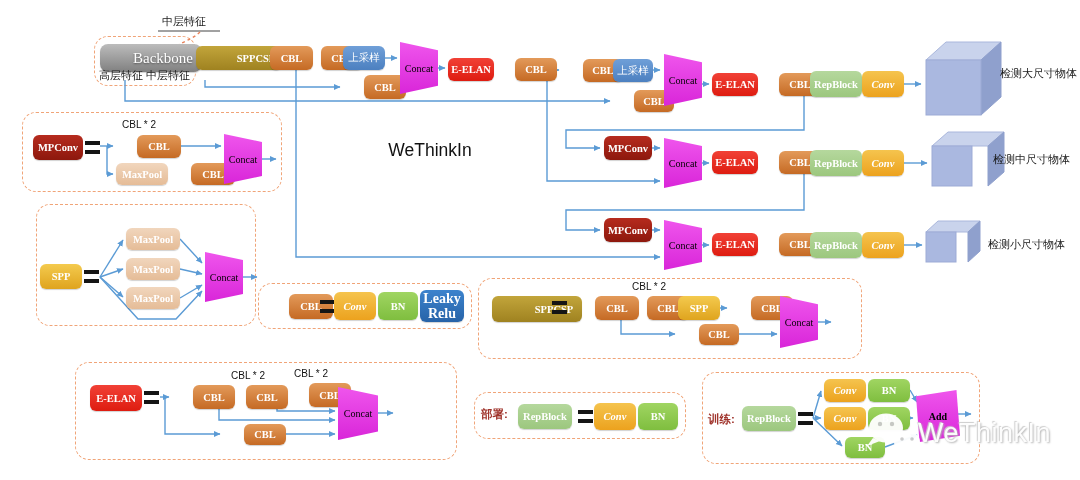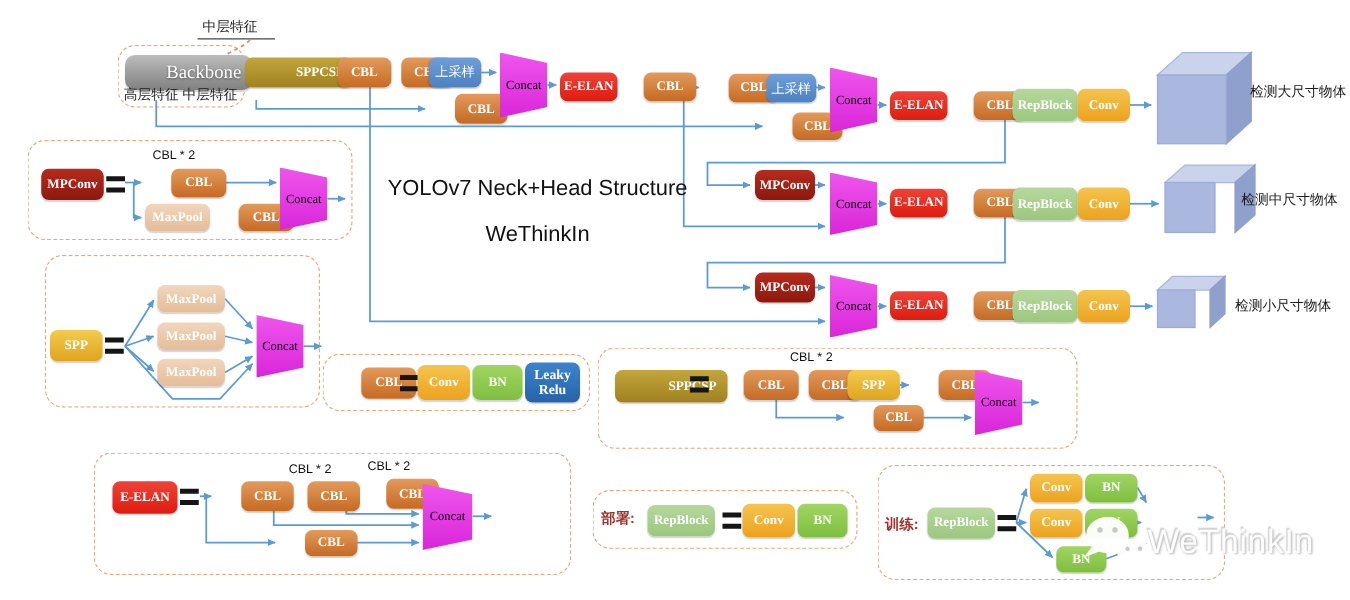--- a/index.html
+++ b/index.html
@@ -12,23 +12,23 @@
   .backbone{background:linear-gradient(180deg,#bcbcbc,#808080);font:400 15px "Liberation Serif",serif;
         text-shadow:0 1px 2px rgba(0,0,0,.45);border-radius:8px;padding-left:24px;}
   .cbl{background:linear-gradient(180deg,#e39a5a,#c56a24);margin-left:21px;}
   .maxpool{background:linear-gradient(180deg,#f1d6bd,#e5bc97);}
   .sppcsp{background:linear-gradient(180deg,#c2a53b,#9f8220);padding-left:34px;}
   .spp{background:linear-gradient(180deg,#f4ca4e,#dfa41e);}
   .ups{background:linear-gradient(180deg,#6f9fd8,#4c80c0);font:400 10.5px "Liberation Sans",sans-serif;}
   .eelan{background:linear-gradient(180deg,#f14136,#de1c10);}
   .mpconv{background:linear-gradient(180deg,#b62b1e,#8d180d);}
   .rep{background:linear-gradient(180deg,#b5d89d,#9cc77e);}
-  .conv{background:linear-gradient(180deg,#f5c44e,#eca21e);}
+  .conv{background:linear-gradient(180deg,#f5c44e,#eca21e);font-style:italic;}
   .bn{background:linear-gradient(180deg,#a0d562,#7fbe3f);}
-  .lrelu{background:linear-gradient(180deg,#3c83cd,#2763a8);line-height:1.1;font-size:11px;}
+  .lrelu{background:linear-gradient(180deg,#3c83cd,#2763a8);line-height:1.1;font-size:14px;}
   .trap{position:absolute;z-index:2;display:flex;align-items:center;justify-content:center;
         background:linear-gradient(180deg,#ef55ec,#d926d9);
         clip-path:polygon(0 0,100% 16%,100% 84%,0 100%);
         color:#000;font:400 10px "Liberation Serif",serif;}
   .addshape{clip-path:polygon(0 12%,92% 0,100% 88%,8% 100%);font-weight:700;}
   .legend{position:absolute;z-index:0;border:1.6px dashed #f0a478;border-radius:14px;}
   .eq{position:absolute;z-index:2;width:15px;height:5px;border-top:4px solid #151515;
       border-bottom:4px solid #151515;}
   .zh{position:absolute;z-index:3;font:11px "Liberation Sans",sans-serif;color:#1a1a1a;white-space:nowrap;}
   .cbl2{position:absolute;z-index:3;font:10px "Liberation Sans",sans-serif;color:#111;white-space:nowrap;}
@@ -193,21 +193,20 @@
   <div class="node eelan" style="left:712px;top:233px;width:46px;height:23px">E-ELAN</div>
   <div class="node cbl" style="left:758px;top:233px;width:42px;height:23px">CBL</div>
   <div class="node rep" style="left:810px;top:232px;width:52px;height:26px">RepBlock</div>
   <div class="node conv" style="left:862px;top:232px;width:42px;height:26px">Conv</div>
 
   <div class="zh" style="left:1000px;top:66px">检测大尺寸物体</div>
   <div class="zh" style="left:993px;top:152px">检测中尺寸物体</div>
   <div class="zh" style="left:988px;top:237px">检测小尺寸物体</div>
 
   <div class="title">
-    <div>YOLOv7 Neck+Head Structure</div>
     <div>WeThinkIn</div>
   </div>
 
   <div class="node mpconv" style="left:33px;top:135px;width:50px;height:25px">MPConv</div>
   <div class="eq" style="left:85px;top:141px"></div>
   <div class="cbl2" style="left:122px;top:119px">CBL * 2</div>
   <div class="node cbl" style="left:116px;top:135px;width:44px;height:23px">CBL</div>
   <div class="node maxpool" style="left:116px;top:163px;width:52px;height:22px">MaxPool</div>
   <div class="node cbl" style="left:170px;top:163px;width:44px;height:22px">CBL</div>
   <div class="trap" style="left:224px;top:134px;width:38px;height:50px">Concat</div>
@@ -252,20 +251,21 @@
   <div class="node bn" style="left:638px;top:403px;width:40px;height:27px">BN</div>
 
   <div class="zh dr" style="left:708px;top:412px">训练:</div>
   <div class="node rep" style="left:742px;top:406px;width:54px;height:25px">RepBlock</div>
   <div class="eq" style="left:798px;top:412px"></div>
   <div class="node conv" style="left:824px;top:379px;width:42px;height:23px">Conv</div>
   <div class="node bn" style="left:868px;top:379px;width:42px;height:23px">BN</div>
   <div class="node conv" style="left:824px;top:407px;width:42px;height:23px">Conv</div>
   <div class="node bn" style="left:868px;top:407px;width:42px;height:23px">BN</div>
   <div class="node bn" style="left:845px;top:437px;width:40px;height:21px">BN</div>
+  <div class="trap addshape" style="left:916px;top:390px;width:44px;height:52px">Add</div>
 
   <svg class="wm-icon" width="66" height="56">
     <g opacity="0.96">
       <ellipse cx="24" cy="22" rx="17" ry="14.5" fill="#ffffff"></ellipse>
       <polygon points="11,32 5,40 18,35" fill="#ffffff"></polygon>
       <circle cx="18" cy="18" r="2.2" fill="#c9c9c9"></circle>
       <circle cx="30" cy="18" r="2.2" fill="#c9c9c9"></circle>
       <ellipse cx="45" cy="36" rx="13" ry="11" fill="#ffffff"></ellipse>
       <polygon points="54,44 60,51 49,46" fill="#ffffff"></polygon>
       <circle cx="40" cy="33" r="1.8" fill="#c9c9c9"></circle>

